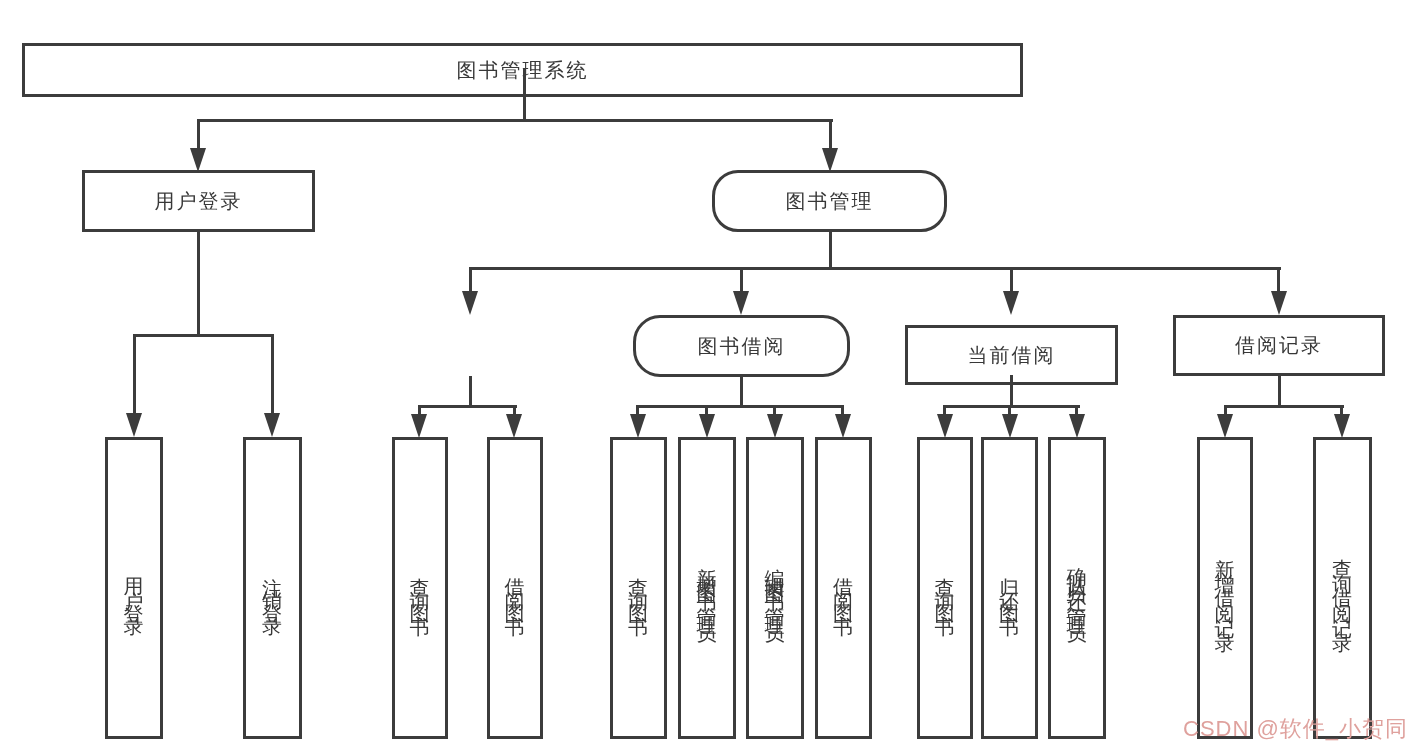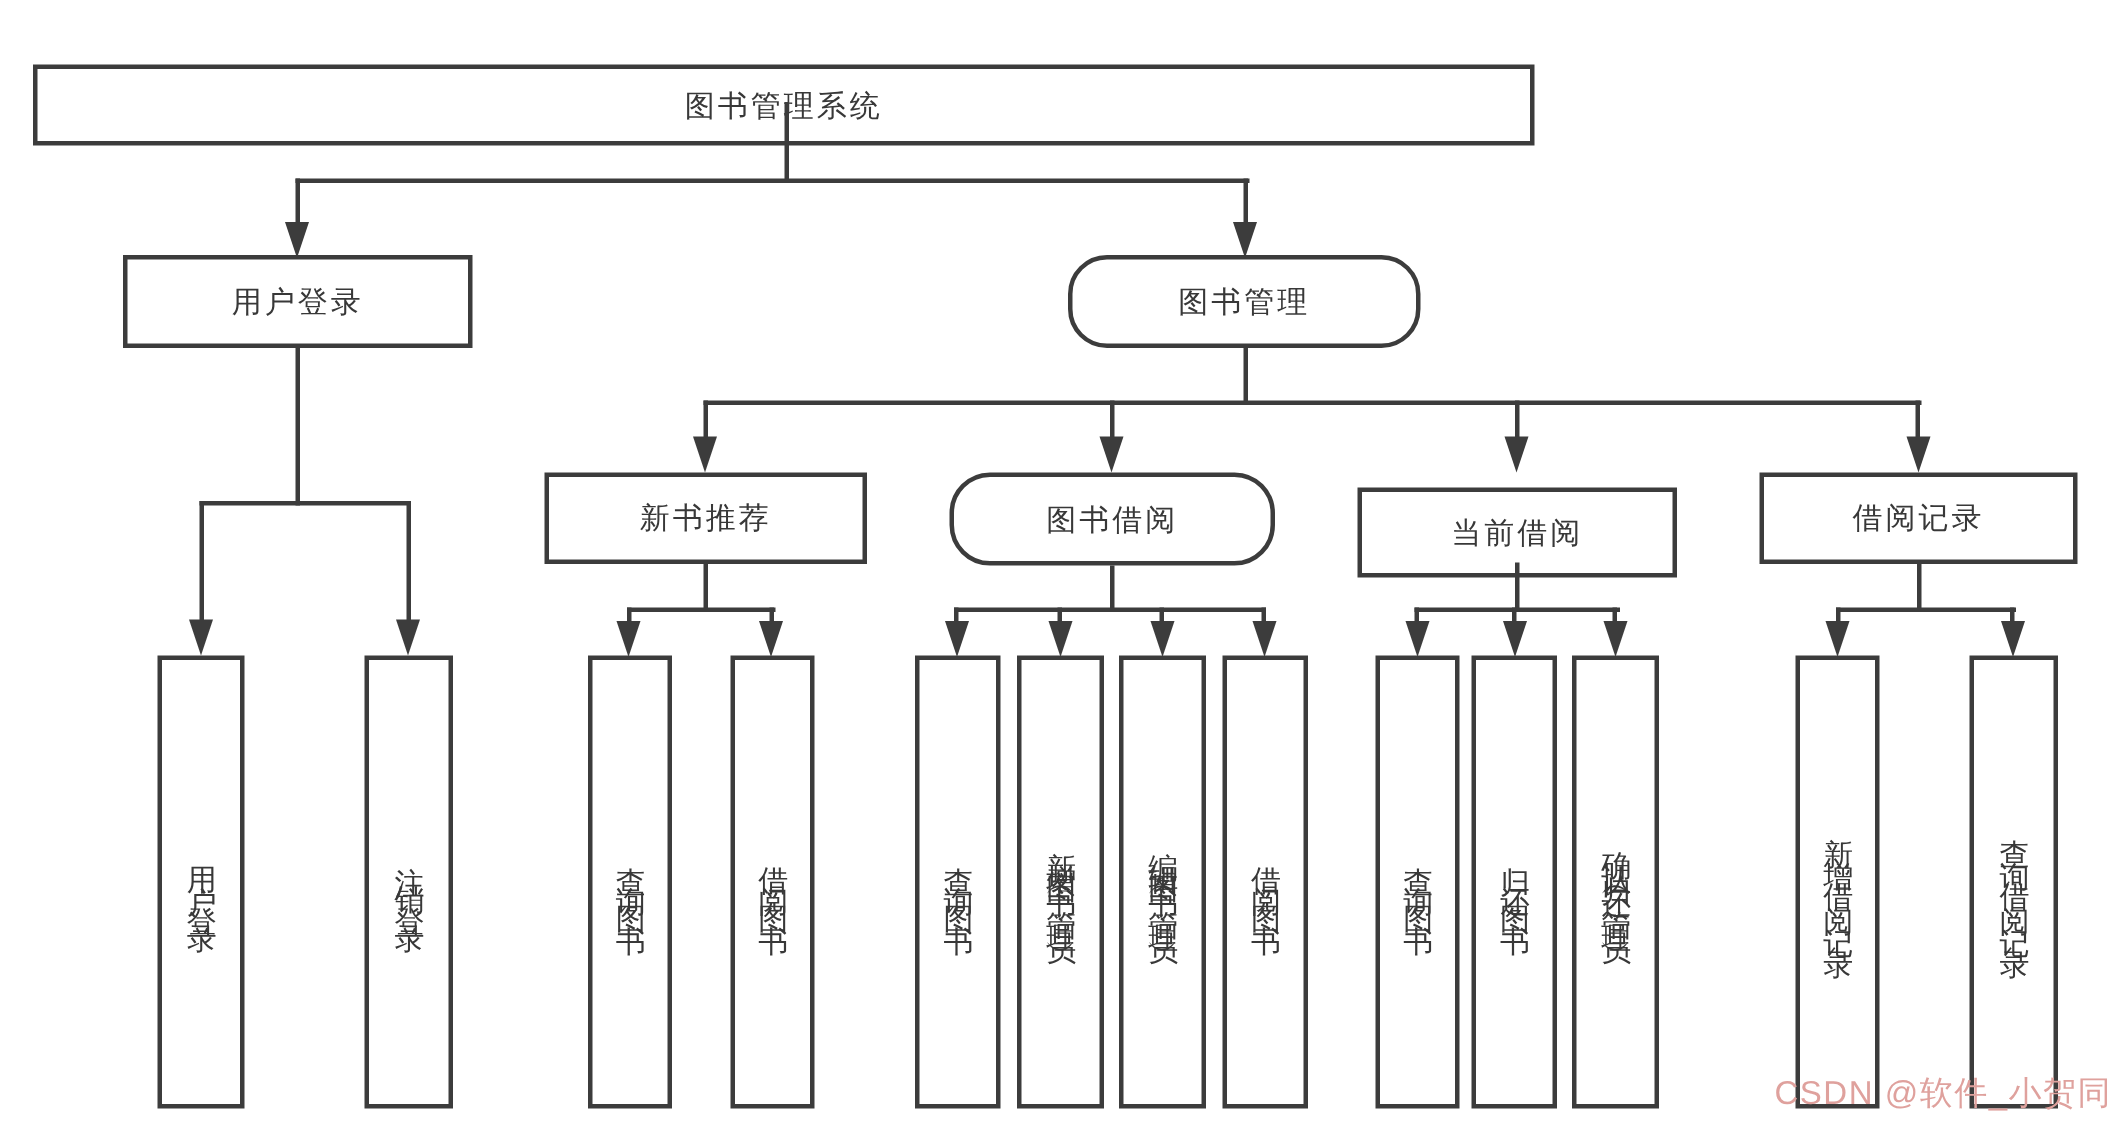--- a/index.html
+++ b/index.html
@@ -64,23 +64,20 @@
     <span>图书管理系统</span>
   </div>
 
   <div class="hbox" id="b-user">
     <span>用户登录</span>
   </div>
   <div class="hbox" id="b-manage">
     <span>图书管理</span>
   </div>
 
-  <div class="hbox" id="g0">
-    <span>新书推荐</span>
-  </div>
   <div class="hbox" id="g1">
     <span>图书借阅</span>
   </div>
   <div class="hbox" id="g2">
     <span>当前借阅</span>
   </div>
   <div class="hbox" id="g3">
     <span>借阅记录</span>
   </div>
 

